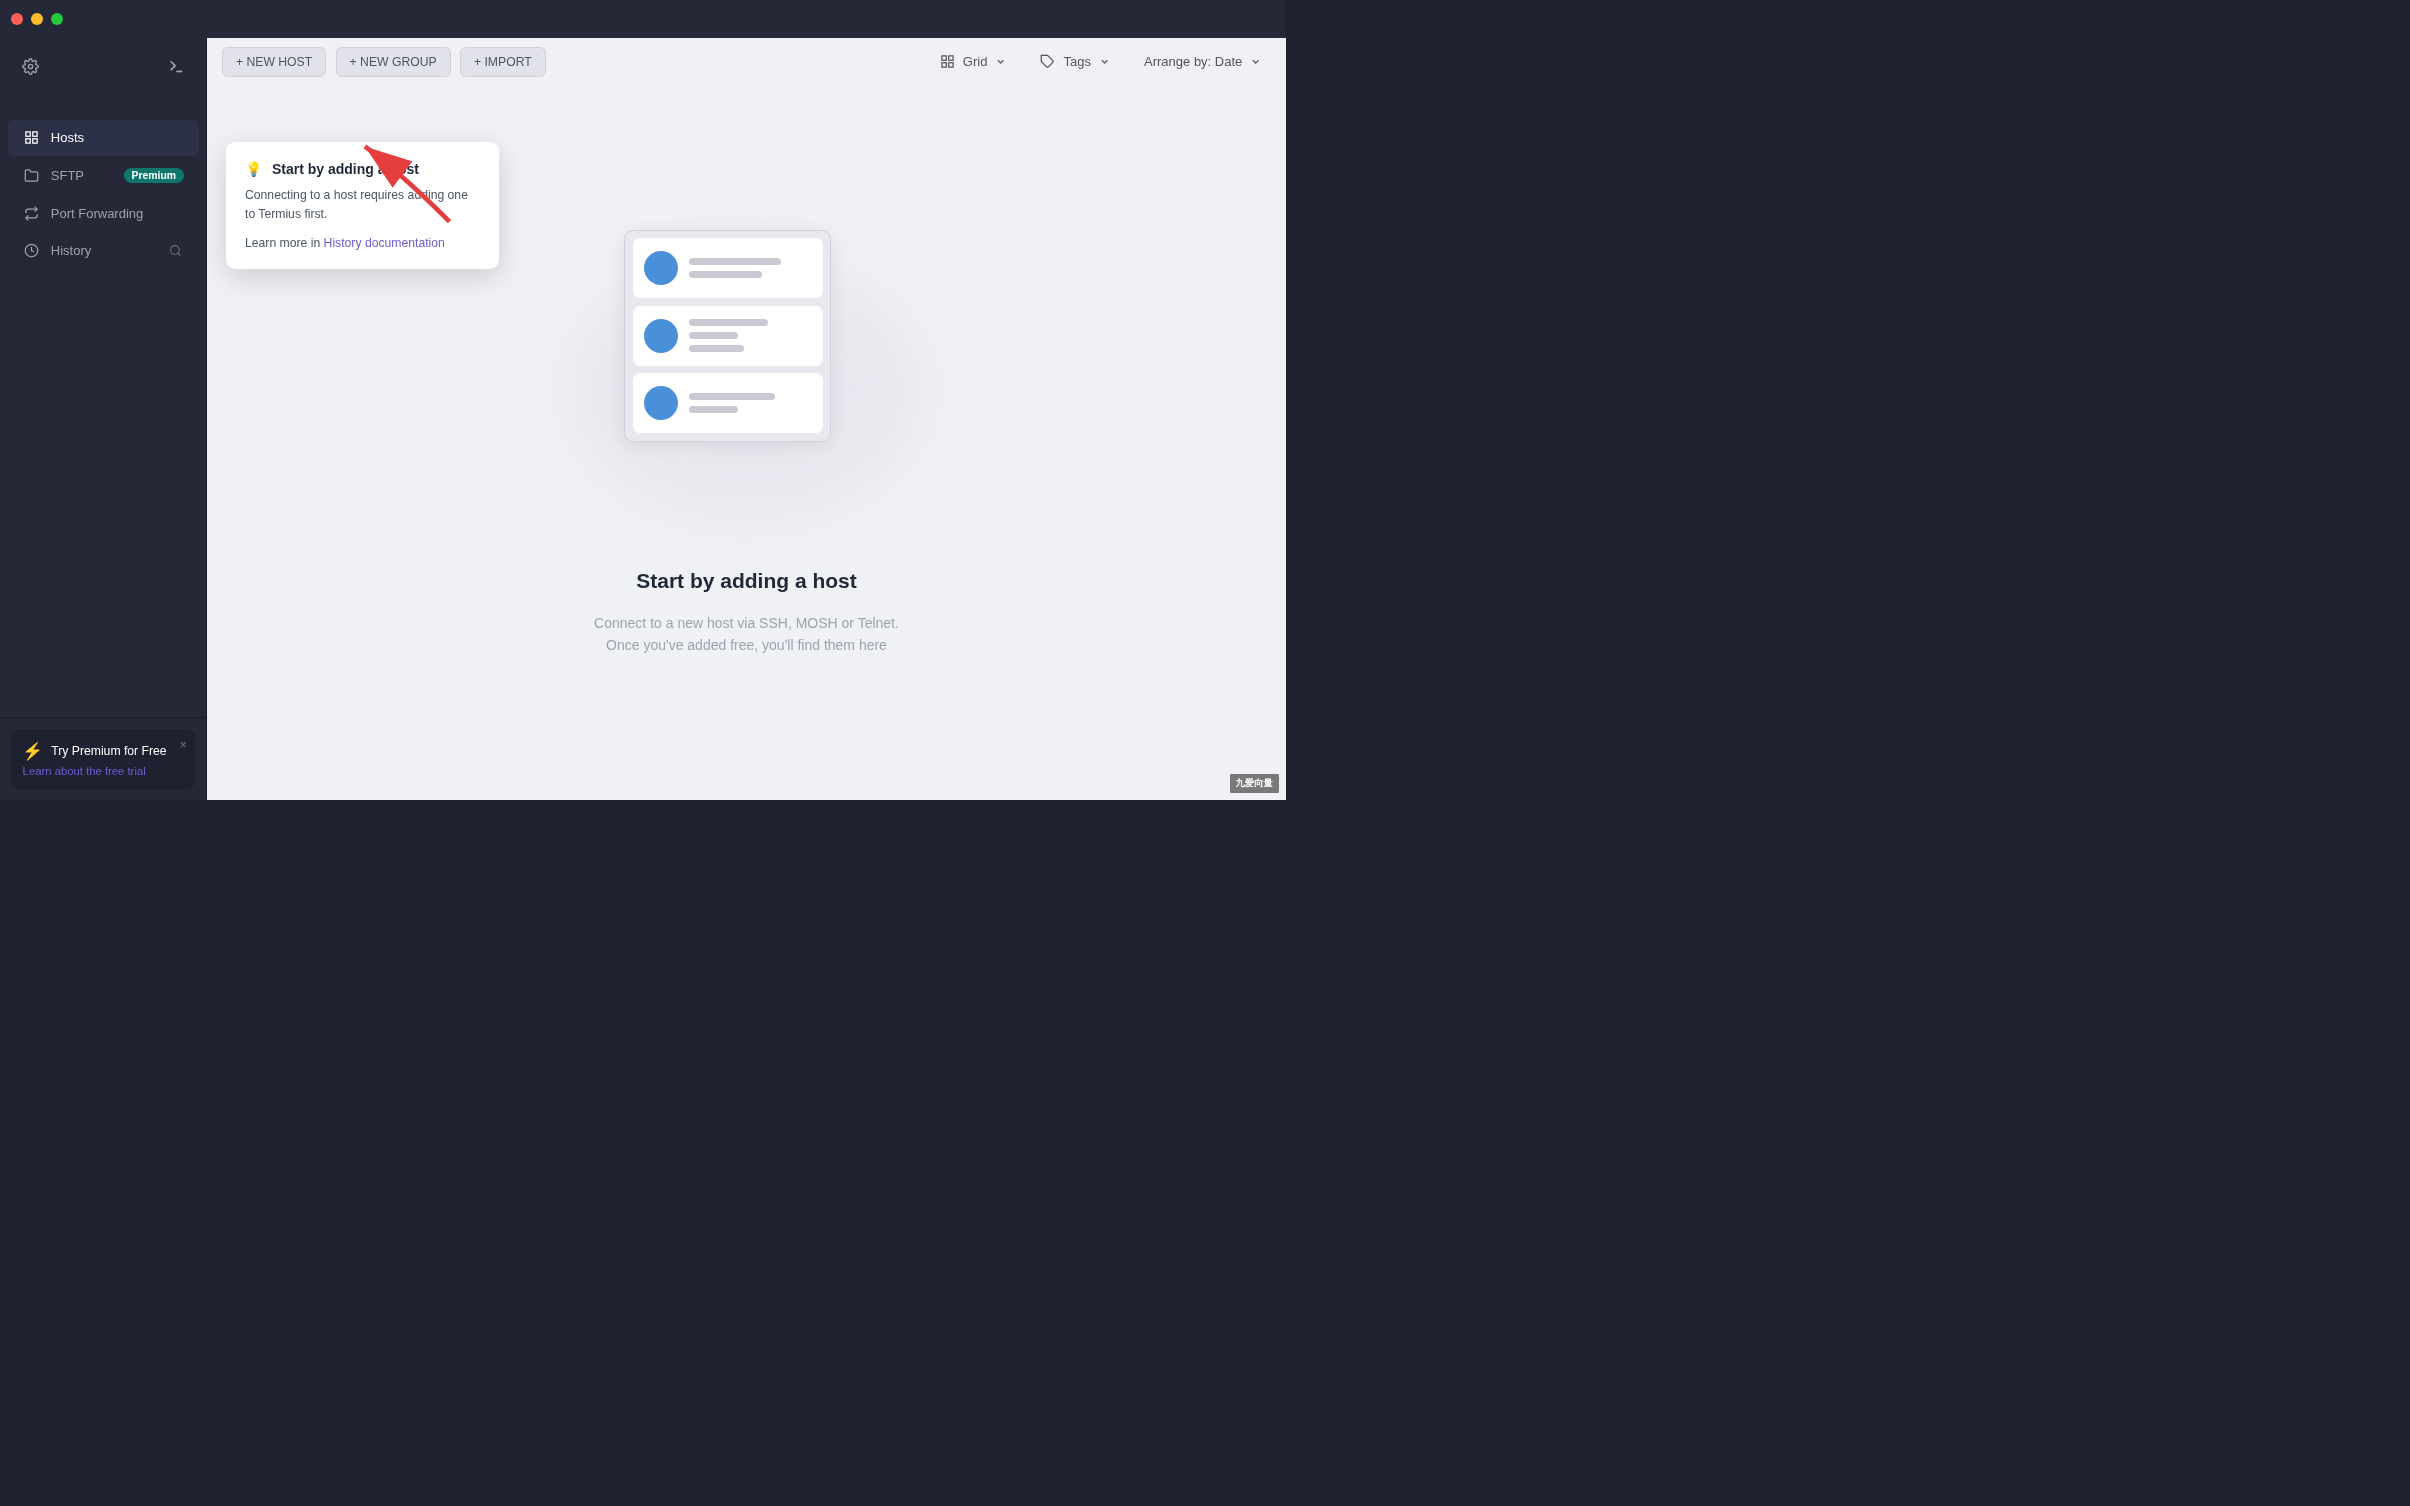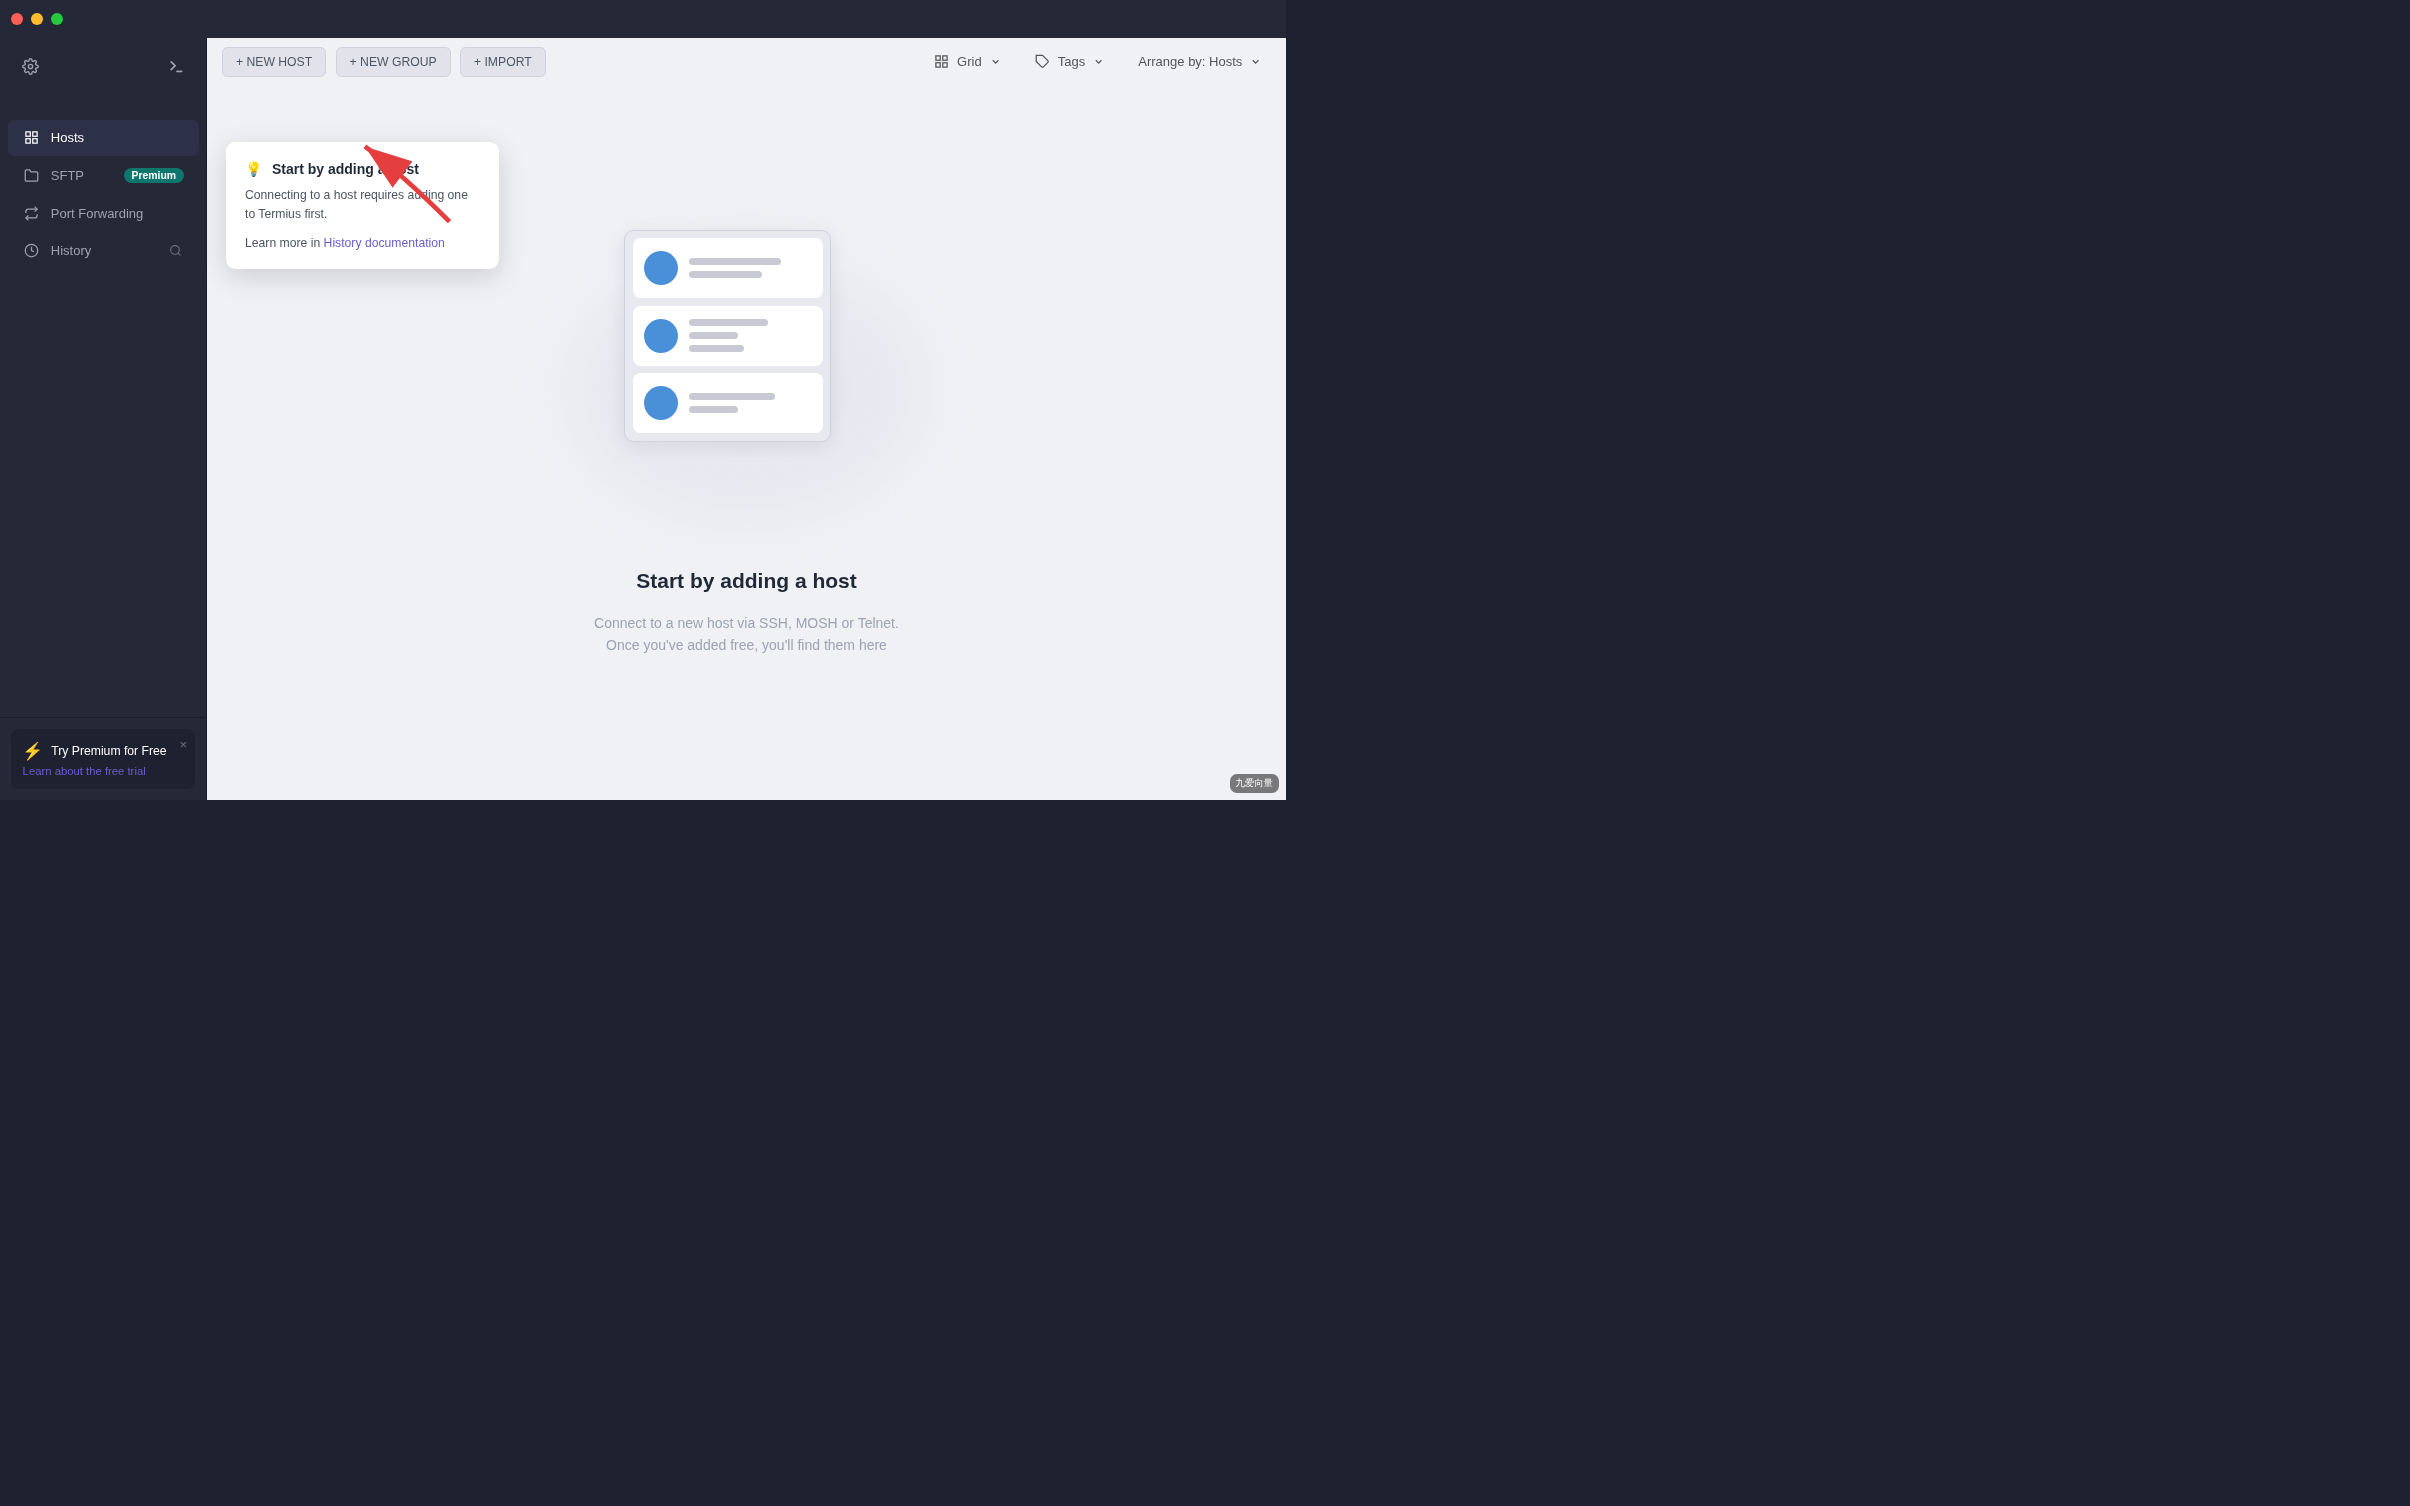--- a/index.html
+++ b/index.html
@@ -345,22 +345,23 @@
 
     
     .watermark {
       position: absolute;
       bottom: 7.5px;
       right: 7.5px;
       background: rgba(0,0,0,0.5);
       color: #fff;
       font-size: 9.4px;
       padding: 2.8px 5.6px;
-      border-radius: 7px;
+      border-radius: 1px;
       pointer-events: none;
+      font-weight: bold;
     }
 
     
     svg { display: block; }
   </style>
 </head>
 <body>
 
 <div class="title-bar">
   <span class="traffic-light tl-close"></span>
@@ -483,21 +484,21 @@
           <svg width="15" height="15" viewBox="0 0 24 24" fill="none" stroke="#555" stroke-width="2">
             <path d="M20.59 13.41l-7.17 7.17a2 2 0 0 1-2.83 0L2 12V2h10l8.59 8.59a2 2 0 0 1 0 2.82z"></path>
             <line x1="7" y1="7" x2="7.01" y2="7"></line>
           </svg>
           <span>Tags</span>
           <svg width="11.3" height="11.3" viewBox="0 0 24 24" fill="none" stroke="#555" stroke-width="2.5">
             <polyline points="6 9 12 15 18 9"></polyline>
           </svg>
         </div>
         <div class="view-btn">
-          <span>Arrange by: Hosts</span>
+          <span>Arrange by: Date</span>
           <svg width="11.3" height="11.3" viewBox="0 0 24 24" fill="none" stroke="#555" stroke-width="2.5">
             <polyline points="6 9 12 15 18 9"></polyline>
           </svg>
         </div>
       </div>
     </div>
 
     <div class="content">
 
       <div class="tooltip-popover">

